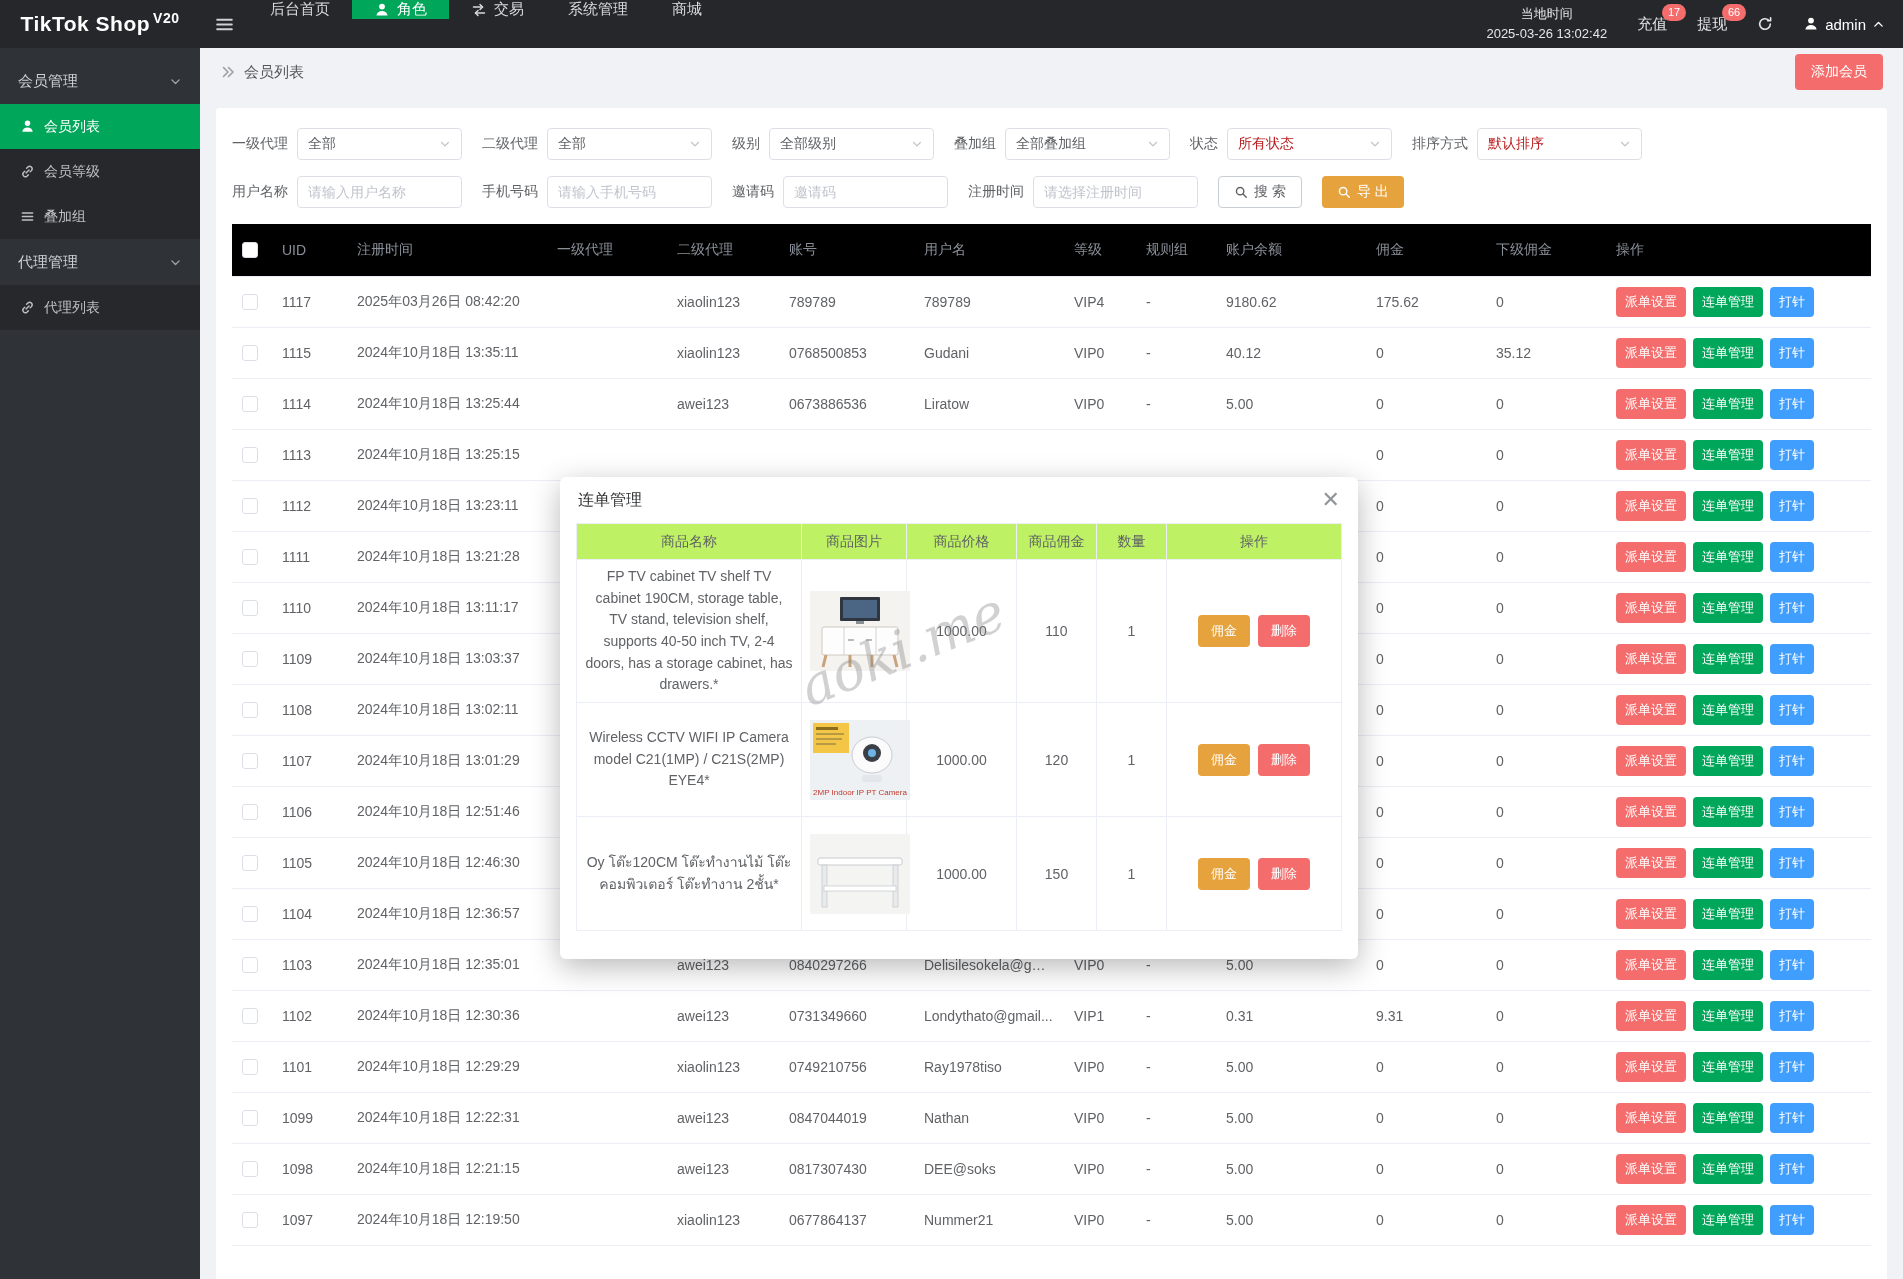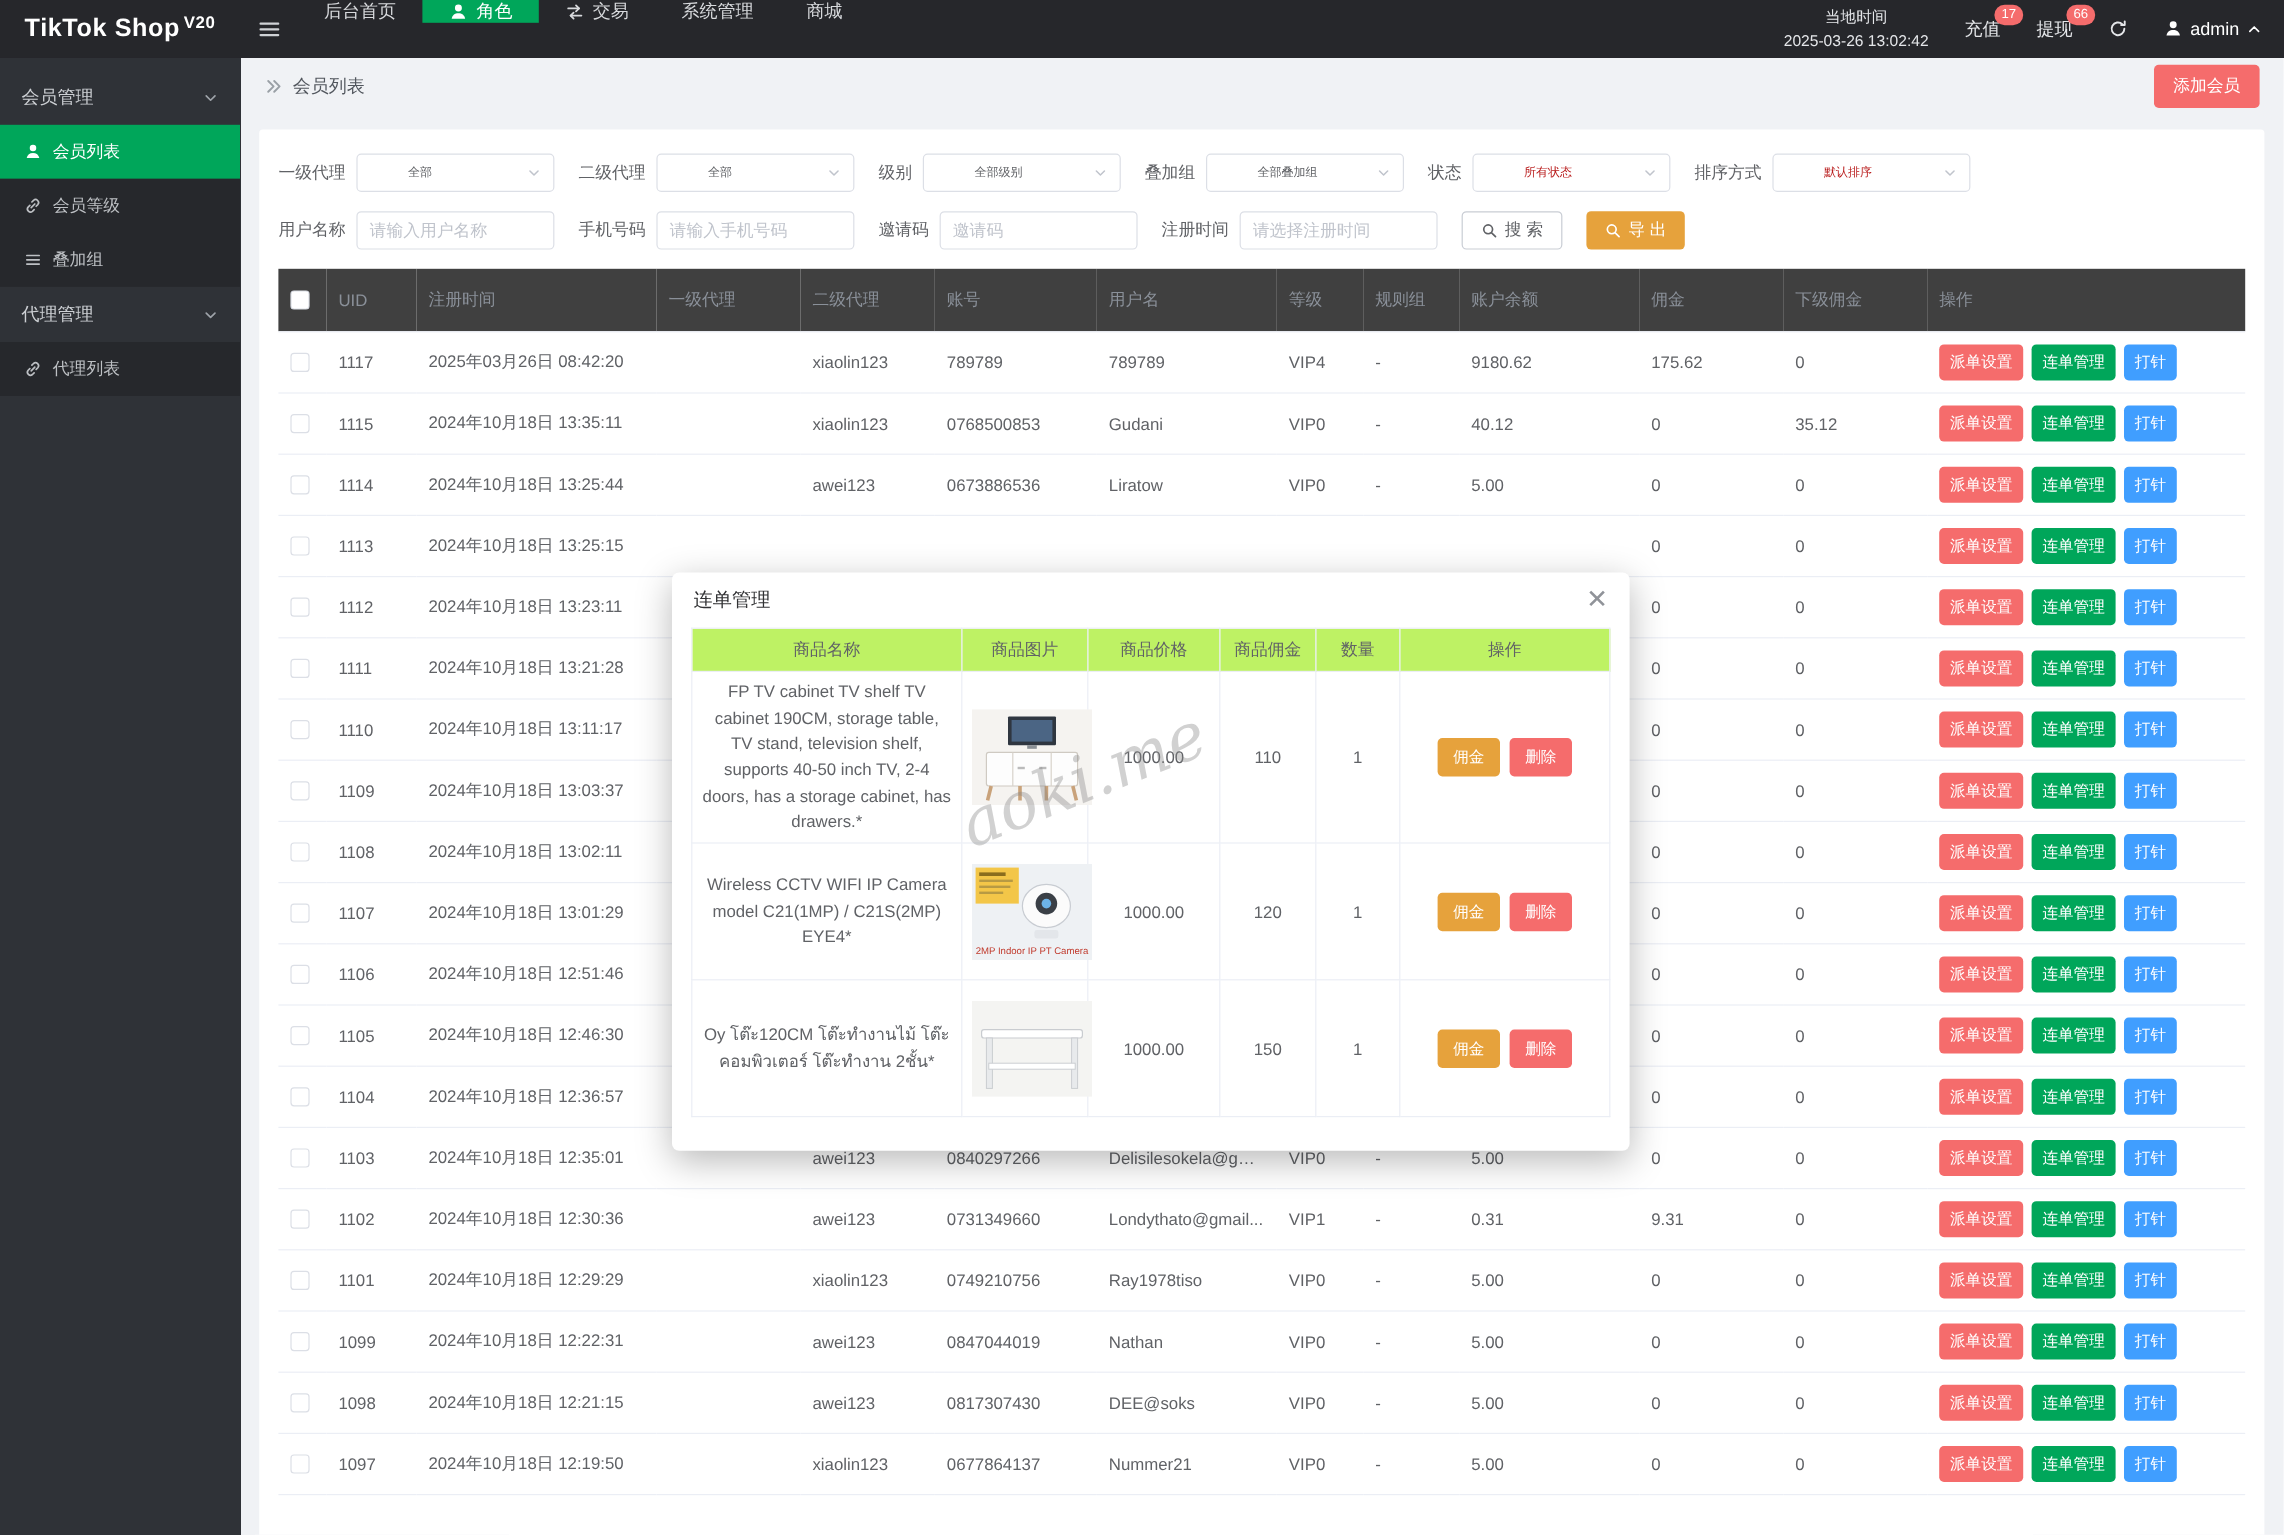--- a/index.html
+++ b/index.html
@@ -39,35 +39,35 @@
   .bc-icon { color:#9aa0a6; display:inline-flex; margin-right:8px; }
   .bc-text { font-size:15px; color:#51565d; }
   .btn-add { margin-left:auto; background:#f56c6c; color:#fff; border:none; border-radius:4px; font-size:14px; padding:9px 16px; cursor:pointer; font-family:Liberation Sans, sans-serif; }
 
   .card { margin:12px 16px 0; background:#fff; border-radius:3px; padding:20px 16px 0; min-height:1400px; }
 
   .f-row { display:flex; align-items:center; flex-wrap:nowrap; margin-bottom:16px; gap:20px; }
   .f-group { display:flex; align-items:center; gap:9px; }
   .f-label { font-size:14px; color:#606266; white-space:nowrap; }
   .f-select { width:165px; height:32px; border:1px solid #dcdfe6; border-radius:4px; background:#fff; display:flex; align-items:center; padding:0 10px; cursor:pointer; }
-  .f-select .f-value { font-size:10px; color:#606266; flex:1;margin-left:32px; }
+  .f-select .f-value { font-size:14px; color:#606266; flex:1; }
   .f-select .f-value.muted { color:#b91c1c; }
   .f-select .caret { color:#c0c4cc; display:inline-flex; }
   .f-select .caret svg { width:12px; height:12px; }
   .f-input { width:165px; height:32px; border:1px solid #dcdfe6; border-radius:4px; padding:0 10px; font-size:14px; color:#0f172a; font-family:inherit; background:#fff; }
   .f-input::placeholder { color:#c0c4cc; }
   .btn { height:32px; border:none; border-radius:4px; font-size:14px; padding:0 15px; cursor:pointer; display:inline-flex; align-items:center; gap:6px; font-family:inherit; }
   .btn .icn svg { width:14px; height:14px; }
   .btn-search { background:#fff; border:1px solid #c9cdd4; color:#606266; }
   .btn-export { background:#e6a23c; color:#fff; }
   .btn-batch { background:#f56c6c; color:#fff; }
 
   
   table.member { width:100%; border-collapse:collapse; table-layout:fixed; }
-  table.member th { background:#404040; color:#8a9099; font-weight:normal; font-size:14px; text-align:left; height:52px; padding:0 10px; border-bottom:1px solid #ebeef5; }
+  table.member th { background:#000000; color:#8a9099; font-weight:normal; font-size:14px; text-align:left; height:52px; padding:0 10px; border-bottom:1px solid #ebeef5; }
   table.member td { font-size:14px; color:#606266; height:51px; padding:0 10px; border-bottom:1px solid #ebeef5; background:#fff; overflow:hidden; white-space:nowrap; text-overflow:ellipsis; }
   .cb { display:inline-block; width:16px; height:16px; border:1px solid #dcdfe6; border-radius:3px; background:#fff; vertical-align:middle; cursor:pointer; }
   td.ops { overflow:visible; white-space:nowrap; }
   .tbtn { border:none; border-radius:4px; color:#fff; font-size:13px; padding:6px 9px; margin-right:7px; cursor:pointer; font-family:inherit; }
   .tbtn.red { background:#f56c6c; }
   .tbtn.green { background:#00a65a; }
   .tbtn.blue { background:#409eff; }
 
   
   .modal { position:fixed; left:560px; top:477px; width:798px; background:#fff; border-radius:6px; box-shadow:0 8px 30px rgba(0,0,0,.28); z-index:60; }

